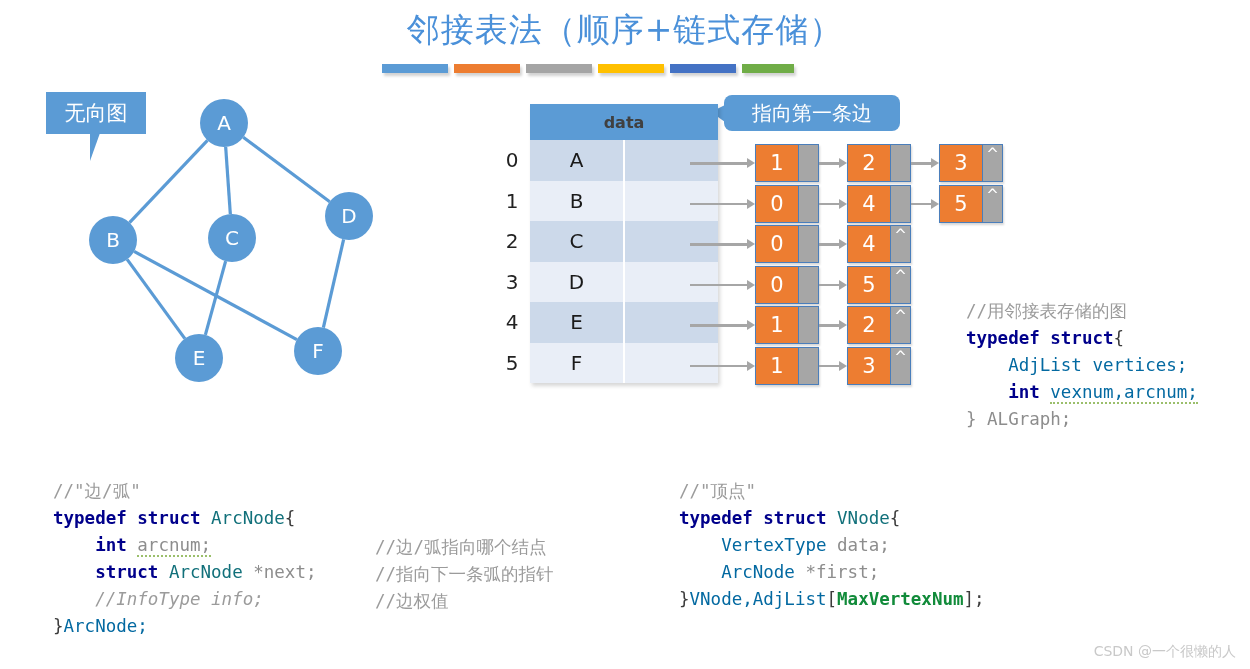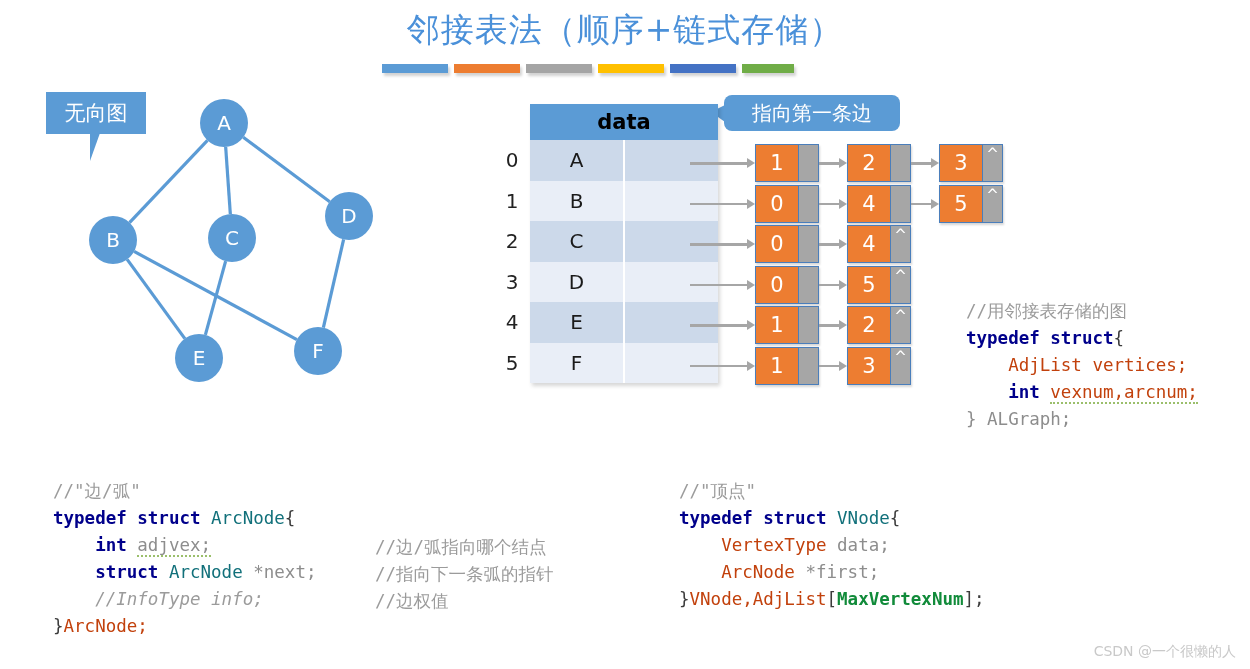--- a/index.html
+++ b/index.html
@@ -55,21 +55,21 @@
   
   .idx-col{position:absolute;left:500px;top:140px;width:24px;}
   .idx{height:40.5px;line-height:40.5px;text-align:center;font-size:20px;color:#222;
        font-family:"DejaVu Sans","Liberation Sans",sans-serif;}
   .table{
     position:absolute;left:530px;top:104px;width:188px;
     box-shadow:2px 3px 4px rgba(0,0,0,.16);
   }
   .table .hrow{display:flex;background:#5b9bd5;height:36px;}
   .table .hcell{
-    flex:1;color:#000000;font-weight:bold;font-size:21px;
+    flex:1;color:#404040;font-weight:bold;font-size:16px;
     display:flex;align-items:center;justify-content:center;
     font-family:"DejaVu Sans","Liberation Sans",sans-serif;
     text-align:center;
   }
   .table .hcell.sep{border-left:2px solid #ffffff;}
   .table .row{display:flex;height:40.5px;}
   .table .row.odd{background:#ccd9ea;}
   .table .row.even{background:#e9eef7;}
   .table .cell{
     flex:1;display:flex;align-items:center;justify-content:center;
@@ -112,21 +112,21 @@
     font-size:17.5px;line-height:27px;white-space:pre;
   }
   #code-graph{left:966px;top:298px;}
   #code-arcnode{left:53px;top:478px;}
   #code-vnode{left:679px;top:478px;}
   #comments-arcnode{left:375px;top:534px;}
   #comments-vnode{left:968px;top:534px;}
   .cm{color:#9b9b9b;}
   .cm-i{color:#9b9b9b;font-style:italic;}
   .kw{color:#00008b;font-weight:bold;}
-  .ty{color:#c2410c;}
+  .ty{color:#0369a1;}
   .teal{color:#11707a;}
   .grn{color:#118b3a;font-weight:bold;}
   .pl{color:#3c3c3c;}
   .gr{color:#8d8d8d;}
   .sq{
     border-bottom:2px dotted #9bbf6b;
   }
 
   
   .watermark{
@@ -346,21 +346,21 @@
     </div>
 
   <div class="code" id="code-graph"><span class="cm">//用邻接表存储的图</span>
 <span class="kw">typedef struct</span><span class="pl">{</span>
     <span class="ty">AdjList</span> <span class="ty">vertices;</span>
     <span class="kw">int</span> <span class="ty sq">vexnum,arcnum;</span>
 <span class="gr">} ALGraph;</span></div>
 
   <div class="code" id="code-arcnode"><span class="cm">//"边/弧"</span>
 <span class="kw">typedef struct</span> <span class="teal">ArcNode</span><span class="pl">{</span>
-    <span class="kw">int</span> <span class="gr sq">adjvex;</span>
+    <span class="kw">int</span> <span class="gr sq">arcnum;</span>
     <span class="kw">struct</span> <span class="teal">ArcNode</span> <span class="gr">*next;</span>
     <span class="cm-i">//InfoType info;</span>
 <span class="pl">}</span><span class="ty">ArcNode;</span></div>
 
   <div class="code" id="comments-arcnode"><span class="cm">//边/弧指向哪个结点</span>
 <span class="cm">//指向下一条弧的指针</span>
 <span class="cm">//边权值</span></div>
 
   <div class="code" id="code-vnode"><span class="cm">//"顶点"</span>
 <span class="kw">typedef struct</span> <span class="teal">VNode</span><span class="pl">{</span>

